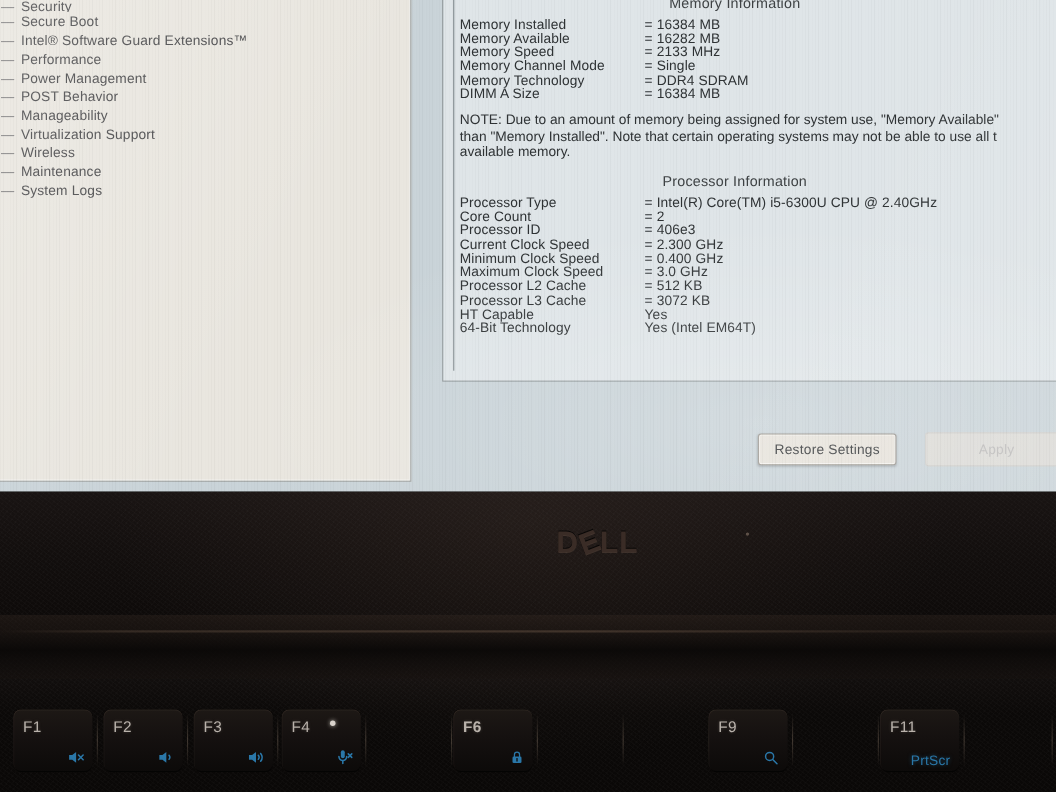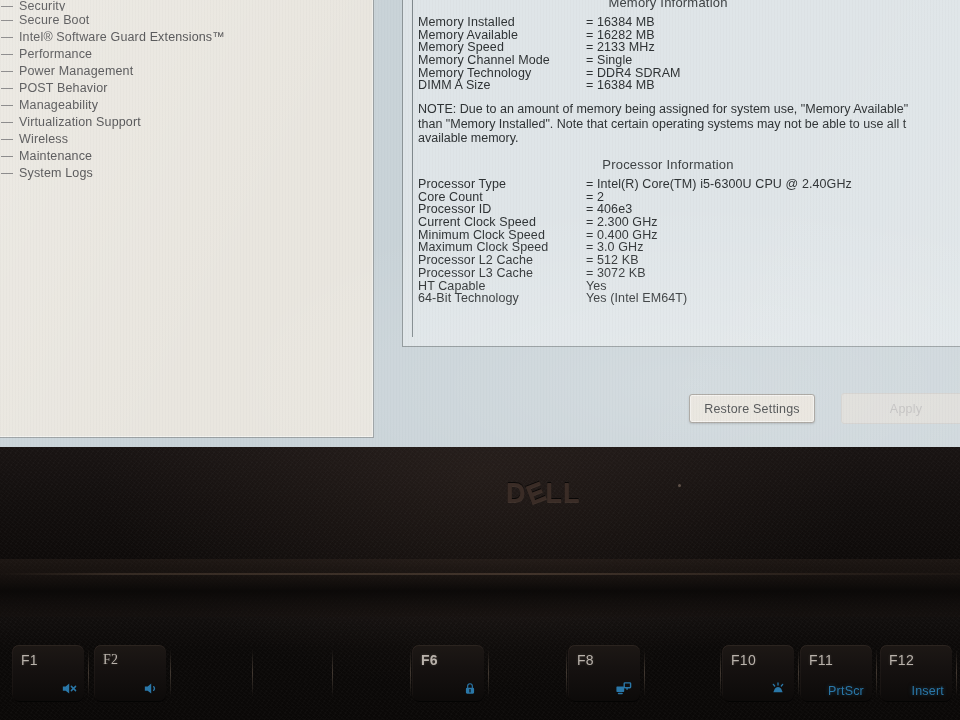--- a/index.html
+++ b/index.html
@@ -452,75 +452,81 @@
         <span class="key-label">F1</span>
         <span class="key-icon">
           <svg width="17" height="17" viewBox="0 0 24 24" fill="none" stroke="#2a77a8" stroke-width="2" stroke-linecap="round" stroke-linejoin="round">
             <path d="M4 9v6h4l5 4V5L8 9H4z" fill="#2a77a8" stroke="none"></path>
             <line x1="16" y1="9" x2="22" y2="15"></line>
             <line x1="22" y1="9" x2="16" y2="15"></line>
           </svg>
         </span>
       </div>
       <div class="key-gap" style="left: 88px;"></div>
-      <div class="key" style="left: 94px; font-family: Liberation Serif, serif;">
+      <div class="key" style="left: 94px;">
         <span class="key-label">F2</span>
         <span class="key-icon">
           <svg width="17" height="17" viewBox="0 0 24 24" fill="none" stroke="#2a77a8" stroke-width="2" stroke-linecap="round" stroke-linejoin="round">
             <path d="M4 9v6h4l5 4V5L8 9H4z" fill="#2a77a8" stroke="none"></path>
             <path d="M16.5 9.5a3.5 3.5 0 0 1 0 5"></path>
           </svg>
         </span>
       </div>
       <div class="key-gap" style="left: 170px;"></div>
+      <div class="key" style="left: 176px;">
+        <span class="key-label">F3</span>
+        <span class="key-icon">
+          <svg width="18" height="17" viewBox="0 0 24 24" fill="none" stroke="#2a77a8" stroke-width="2" stroke-linecap="round" stroke-linejoin="round">
+            <path d="M4 9v6h4l5 4V5L8 9H4z" fill="#2a77a8" stroke="none"></path>
+            <path d="M16 9.5a3.5 3.5 0 0 1 0 5"></path>
+            <path d="M19 7a8 8 0 0 1 0 10"></path>
+          </svg>
+        </span>
+      </div>
       <div class="key-gap" style="left: 252px;"></div>
+      <div class="key" style="left: 256px;">
+        <span class="key-label">F4</span>
+        <span class="key-led"></span>
+        <span class="key-icon">
+          <svg width="18" height="17" viewBox="0 0 24 24" fill="none" stroke="#2a77a8" stroke-width="2" stroke-linecap="round" stroke-linejoin="round">
+            <rect x="9" y="3" width="5" height="10" rx="2.5" fill="#2a77a8" stroke="none"></rect>
+            <path d="M6.5 11a5 5 0 0 0 10 0"></path>
+            <line x1="11.5" y1="16.5" x2="11.5" y2="20"></line>
+            <line x1="18.5" y1="7.5" x2="23" y2="12"></line>
+            <line x1="23" y1="7.5" x2="18.5" y2="12"></line>
+          </svg>
+        </span>
+      </div>
       <div class="key-gap" style="left: 332px;"></div>
       <div class="key-gap" style="left: 410px;"></div>
       <div class="key" style="left: 412px; font-weight: bold;">
         <span class="key-label">F6</span>
         <span class="key-icon">
           <svg width="14" height="16" viewBox="0 0 24 24" fill="none" stroke="#2a77a8" stroke-width="2" stroke-linecap="round" stroke-linejoin="round">
             <rect x="5" y="10" width="14" height="10" rx="2" fill="#2a77a8" stroke="none"></rect>
             <path d="M8 10V7a4 4 0 0 1 8 0v3"></path>
             <line x1="12" y1="13" x2="12" y2="17" stroke="#0c0a09"></line>
           </svg>
         </span>
       </div>
       <div class="key-gap" style="left: 488px;"></div>
       <div class="key-gap" style="left: 566px;"></div>
-      <div class="key" style="left: 568px;">
-        <span class="key-label">F8</span>
+      <div class="key-gap" style="left: 644px;"></div>
+      <div class="key" style="left: 644px;">
+        <span class="key-label">F9</span>
         <span class="key-icon">
-          <svg width="19" height="17" viewBox="0 0 24 24" fill="none" stroke="#2a77a8" stroke-width="2" stroke-linecap="round" stroke-linejoin="round">
-            <rect x="2" y="9" width="11" height="8" rx="1" fill="#2a77a8" stroke="none"></rect>
-            <line x1="5" y1="19" x2="10" y2="19"></line>
-            <rect x="13" y="4" width="9" height="7" rx="1"></rect>
-            <line x1="17" y1="11" x2="17" y2="13"></line>
+          <svg width="16" height="16" viewBox="0 0 24 24" fill="none" stroke="#2a77a8" stroke-width="2" stroke-linecap="round" stroke-linejoin="round">
+            <circle cx="10" cy="10" r="5.5"></circle>
+            <line x1="14.2" y1="14.2" x2="20" y2="20"></line>
           </svg>
         </span>
       </div>
-      <div class="key-gap" style="left: 644px;"></div>
       <div class="key-gap" style="left: 720px;"></div>
-      <div class="key" style="left: 722px;">
-        <span class="key-label">F10</span>
-        <span class="key-icon">
-          <svg width="18" height="16" viewBox="0 0 24 24" fill="none" stroke="#2a77a8" stroke-width="2" stroke-linecap="round" stroke-linejoin="round">
-            <path d="M5 17h14l-2.2-5.2a5.5 5.5 0 0 0-9.6 0L5 17z" fill="#2a77a8" stroke="none"></path>
-            <line x1="12" y1="3" x2="12" y2="6"></line>
-            <line x1="5" y1="5" x2="7" y2="7.5"></line>
-            <line x1="19" y1="5" x2="17" y2="7.5"></line>
-          </svg>
-        </span>
-      </div>
       <div class="key-gap" style="left: 798px;"></div>
       <div class="key" style="left: 800px;">
         <span class="key-label">F11</span>
         <span class="key-sub">PrtScr</span>
       </div>
       <div class="key-gap" style="left: 876px;"></div>
-      <div class="key" style="left: 880px;">
-        <span class="key-label">F12</span>
-        <span class="key-sub">Insert</span>
-      </div>
       <div class="key-gap" style="left: 956px;"></div>
     </div>
 
 </div>
 
 </body></html>

